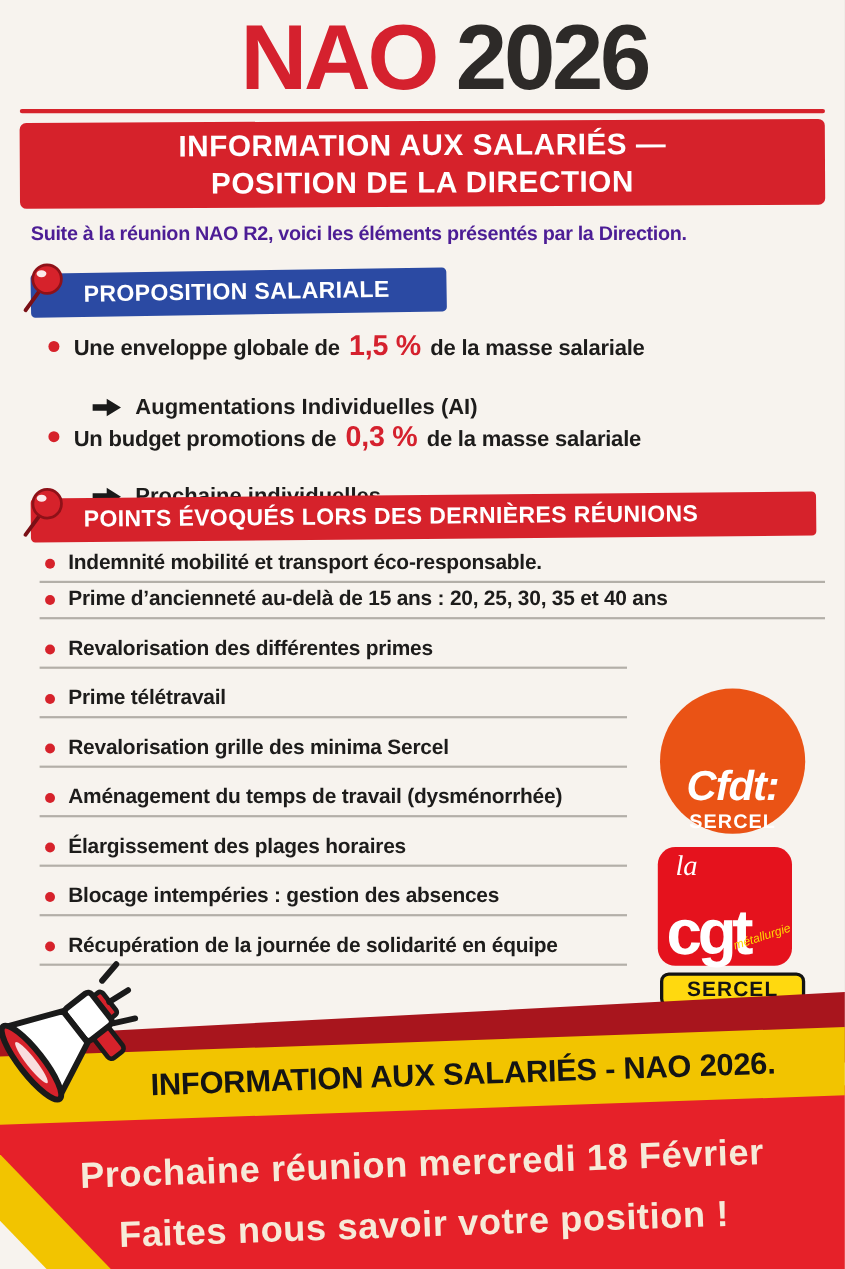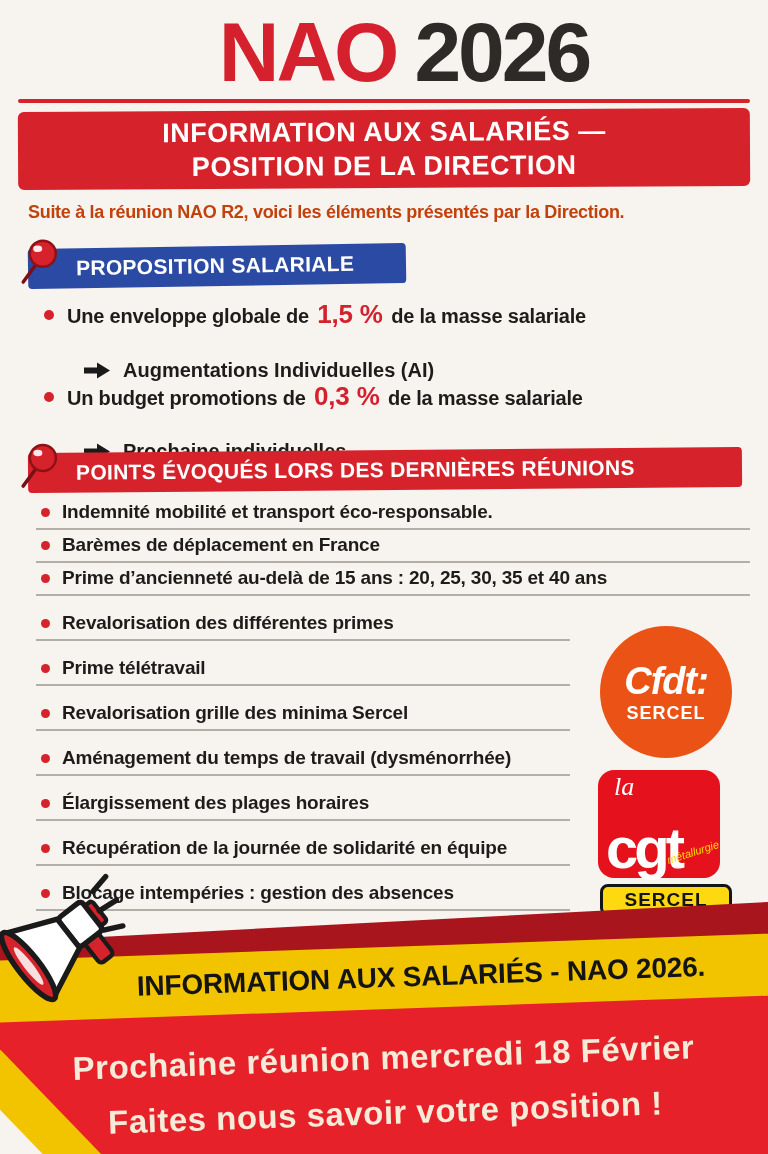--- a/index.html
+++ b/index.html
@@ -17,21 +17,21 @@
   .title .year{color:#2d2a28;}
   
   .top-rule{position:absolute;top:99px;left:18px;width:732px;height:4px;
     background:#d6222b;border-radius:2px;}
   .header-banner{position:absolute;top:110px;left:18px;width:732px;height:78px;
     background:#d6222b;border-radius:6px;transform:rotate(-0.3deg);
     display:flex;flex-direction:column;align-items:center;justify-content:center;
     color:#fff;font-weight:bold;font-size:27px;letter-spacing:0.5px;line-height:34px;text-align:center;}
   
   .intro{position:absolute;top:202px;left:28px;width:714px;
-    font-size:18px;font-weight:bold;color:#c2410c;letter-spacing:-0.3px;}
+    font-size:18px;font-weight:bold;color:#4c1d95;letter-spacing:-0.3px;}
   
   .banner{position:absolute;height:40px;border-radius:4px;display:flex;align-items:center;
     color:#fff;font-weight:bold;font-size:21px;letter-spacing:0.3px;padding-left:48px;box-sizing:border-box;}
   .banner-blue{top:246px;left:28px;width:378px;background:#2b4aa3;transform:rotate(-0.9deg);}
   .banner-red2{top:450px;left:28px;width:714px;background:#d6222b;transform:rotate(-0.5deg);}
   .banner-pin{position:absolute;left:-14px;top:-13px;width:50px;height:50px;}
   
   .point{position:absolute;left:44px;display:flex;align-items:center;}
   .dot{width:10px;height:10px;border-radius:50%;background:#d6222b;margin-right:13px;flex:0 0 auto;}
   .pt-text{font-size:20px;font-weight:bold;color:#1d1c1b;letter-spacing:-0.2px;}
@@ -41,21 +41,21 @@
   .arrow-svg{width:28px;height:17px;flex:0 0 auto;}
   
   .points-list{position:absolute;top:497px;left:36px;width:714px;margin:0;padding:0;list-style:none;}
   .points-list li{position:relative;padding:4px 0 5px 26px;border-bottom:2.5px solid #b3afa8;
     font-size:19px;font-weight:bold;color:#1d1c1b;line-height:22px;letter-spacing:-0.2px;}
   .points-list li.short{width:508px;margin-top:12px;}
   .points-list li::before{content:"";position:absolute;left:5px;top:11px;width:9px;height:9px;
     border-radius:50%;background:#d6222b;}
   
   .cfdt{position:absolute;top:626px;left:600px;width:132px;height:132px;border-radius:50%;
-    background:#ea5315;display:flex;flex-direction:column;align-items:center;justify-content:center;color:#fff;}
+    background:#ea5315;display:flex;flex-direction:column;align-items:center;justify-content:flex-end;color:#fff;}
   .cfdt .cfdt-name{font-size:38px;font-weight:bold;font-style:italic;letter-spacing:-1px;line-height:40px;}
   .cfdt .cfdt-org{font-size:18px;font-weight:bold;letter-spacing:1px;margin-top:2px;}
   .cgt-box{position:absolute;top:770px;left:598px;width:122px;height:108px;background:#e5121d;border-radius:16px;}
   .cgt-la{position:absolute;top:2px;left:16px;font-family:"Liberation Serif",serif;font-style:italic;
     font-size:26px;color:#fff;}
   .cgt-name{position:absolute;left:8px;bottom:0px;font-size:58px;font-weight:bold;color:#fff;
     letter-spacing:-4px;line-height:60px;}
   .cgt-branch{position:absolute;right:0px;bottom:20px;font-size:11px;font-style:italic;color:#ffd800;
     transform:rotate(-18deg);}
   .cgt-sercel{position:absolute;top:884px;left:600px;width:126px;height:26px;background:#ffd90f;
@@ -137,29 +137,28 @@
     <svg class="banner-pin" viewBox="0 0 50 50">
       <line x1="9" y1="46" x2="21" y2="30" stroke="#7a1016" stroke-width="3.5" stroke-linecap="round"></line>
       <circle cx="29" cy="18" r="13" fill="#d6222b" stroke="#8e1118" stroke-width="2.5"></circle>
       <ellipse cx="24" cy="13" rx="4.5" ry="3.2" fill="#ffffff" opacity="0.9"></ellipse>
     </svg>
     <span>POINTS ÉVOQUÉS LORS DES DERNIÈRES RÉUNIONS</span>
   </div>
 
   <ul class="points-list">
     <li>Indemnité mobilité et transport éco-responsable.</li>
-    <li>Barèmes de déplacement en France</li>
     <li>Prime d’ancienneté au-delà de 15 ans : 20, 25, 30, 35 et 40 ans</li>
     <li class="short">Revalorisation des différentes primes</li>
     <li class="short">Prime télétravail</li>
     <li class="short">Revalorisation grille des minima Sercel</li>
     <li class="short">Aménagement du temps de travail (dysménorrhée)</li>
     <li class="short">Élargissement des plages horaires</li>
+    <li class="short">Blocage intempéries : gestion des absences</li>
     <li class="short">Récupération de la journée de solidarité en équipe</li>
-    <li class="short">Blocage intempéries : gestion des absences</li>
   </ul>
 
   <div class="cfdt">
     <span class="cfdt-name">Cfdt:</span>
     <span class="cfdt-org">SERCEL</span>
   </div>
 
   <div class="cgt-box">
     <span class="cgt-la">la</span>
     <span class="cgt-name">cgt</span>

